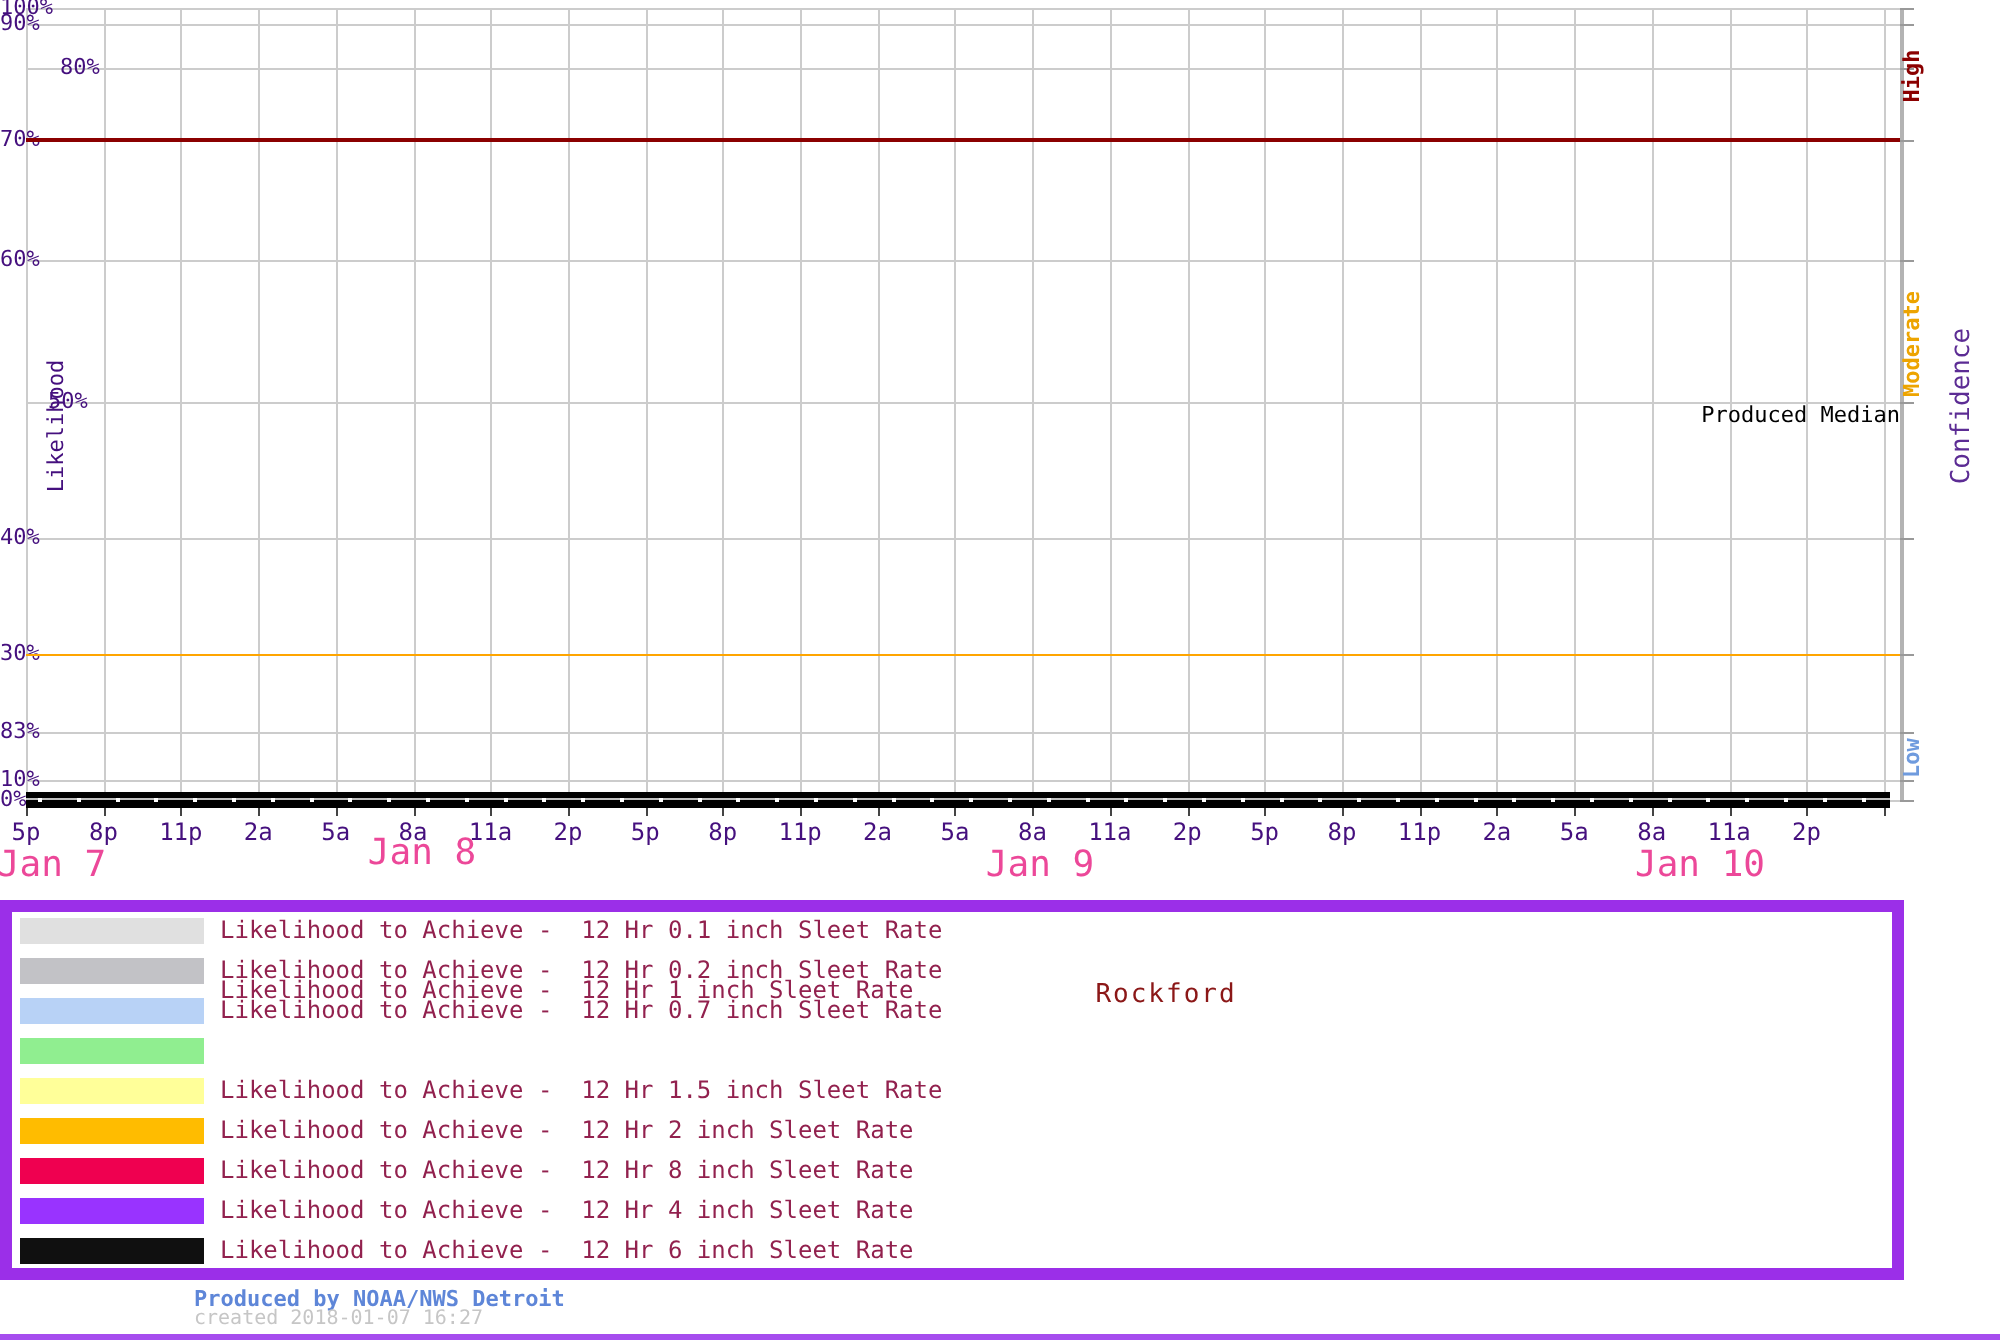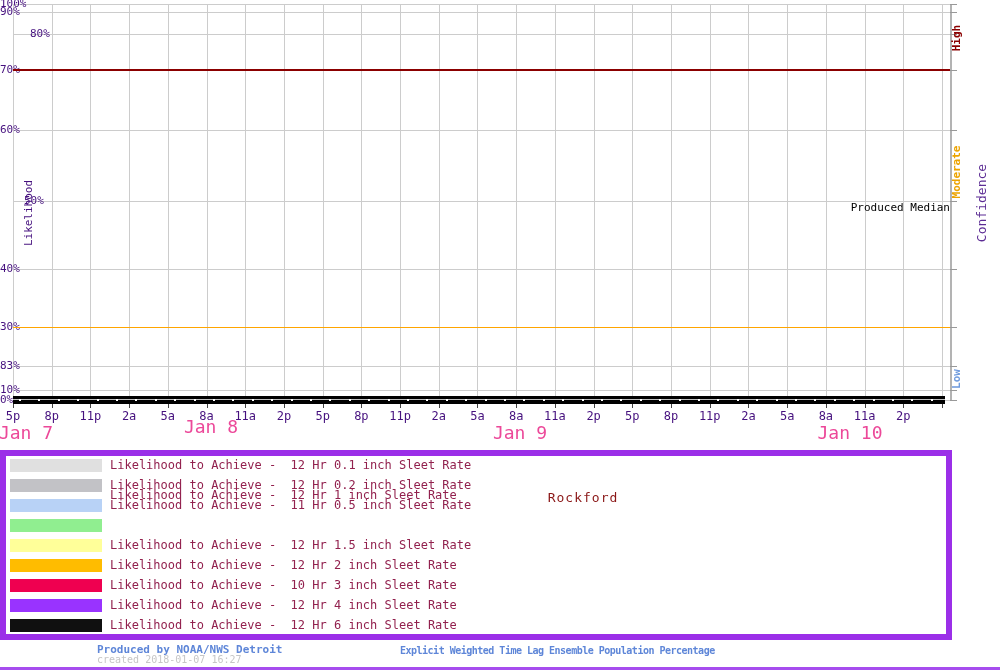--- a/index.html
+++ b/index.html
@@ -171,34 +171,33 @@
   <div class="ensemble-median" style="right:50px;top:201px;">Produced Median</div>
 
 
   <div class="legend-box" style="left:0;top:450px;width:952px;height:190px;"></div>
   <div id="legend-rows">
       <div class="legend-swatch" style="left: 10px; top: 459px; width: 92px; background: rgb(224, 224, 224);"></div>
       <div class="legend-label" style="left: 110px; top: 459px;">Likelihood to Achieve -  12 Hr 0.1 inch Sleet Rate</div>
       <div class="legend-swatch" style="left: 10px; top: 479px; width: 92px; background: rgb(194, 194, 198);"></div>
       <div class="legend-label" style="left: 110px; top: 479px;">Likelihood to Achieve -  12 Hr 0.2 inch Sleet Rate</div>
       <div class="legend-swatch" style="left: 10px; top: 499px; width: 92px; background: rgb(184, 210, 246);"></div>
-      <div class="legend-label" style="left: 110px; top: 499px;">Likelihood to Achieve -  11 Hr 0.5 inch Sleet Rate</div>
+      <div class="legend-label" style="left: 110px; top: 499px;">Likelihood to Achieve -  12 Hr 0.7 inch Sleet Rate</div>
       <div class="legend-swatch" style="left: 10px; top: 519px; width: 92px; background: rgb(144, 238, 144);"></div>
       <div class="legend-label" style="left: 110px; top: 489px;">Likelihood to Achieve -  12 Hr 1 inch Sleet Rate</div>
       <div class="legend-swatch" style="left: 10px; top: 539px; width: 92px; background: rgb(255, 255, 153);"></div>
       <div class="legend-label" style="left: 110px; top: 539px;">Likelihood to Achieve -  12 Hr 1.5 inch Sleet Rate</div>
       <div class="legend-swatch" style="left: 10px; top: 559px; width: 92px; background: rgb(255, 188, 0);"></div>
       <div class="legend-label" style="left: 110px; top: 559px;">Likelihood to Achieve -  12 Hr 2 inch Sleet Rate</div>
       <div class="legend-swatch" style="left: 10px; top: 579px; width: 92px; background: rgb(239, 0, 80);"></div>
-      <div class="legend-label" style="left: 110px; top: 579px;">Likelihood to Achieve -  10 Hr 3 inch Sleet Rate</div>
+      <div class="legend-label" style="left: 110px; top: 579px;">Likelihood to Achieve -  12 Hr 8 inch Sleet Rate</div>
       <div class="legend-swatch" style="left: 10px; top: 599px; width: 92px; background: rgb(153, 51, 255);"></div>
       <div class="legend-label" style="left: 110px; top: 599px;">Likelihood to Achieve -  12 Hr 4 inch Sleet Rate</div>
       <div class="legend-swatch" style="left: 10px; top: 619px; width: 92px; background: rgb(16, 16, 16);"></div>
       <div class="legend-label" style="left: 110px; top: 619px;">Likelihood to Achieve -  12 Hr 6 inch Sleet Rate</div>
     </div>
   <div class="location" style="left:583px;top:490px;">Rockford</div>
 
   <div class="footer-produced" style="left:97px;top:643px;">Produced by NOAA/NWS Detroit</div>
   <div class="footer-created" style="left:97px;top:654px;">created 2018-01-07 16:27</div>
-  <div class="footer-caption" style="left:400px;top:645px;">Explicit Weighted Time Lag Ensemble Population Percentage</div>
 
   <div class="bottom-strip"></div>
 </div>
 
 </body></html>

